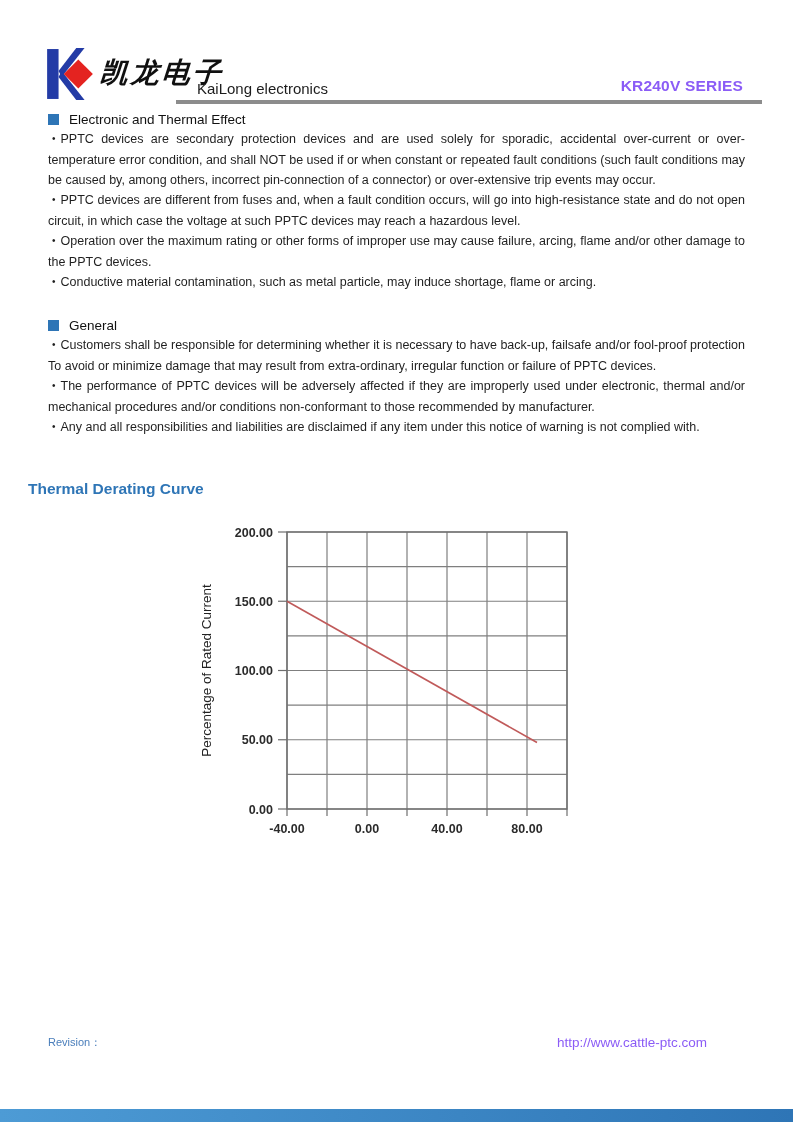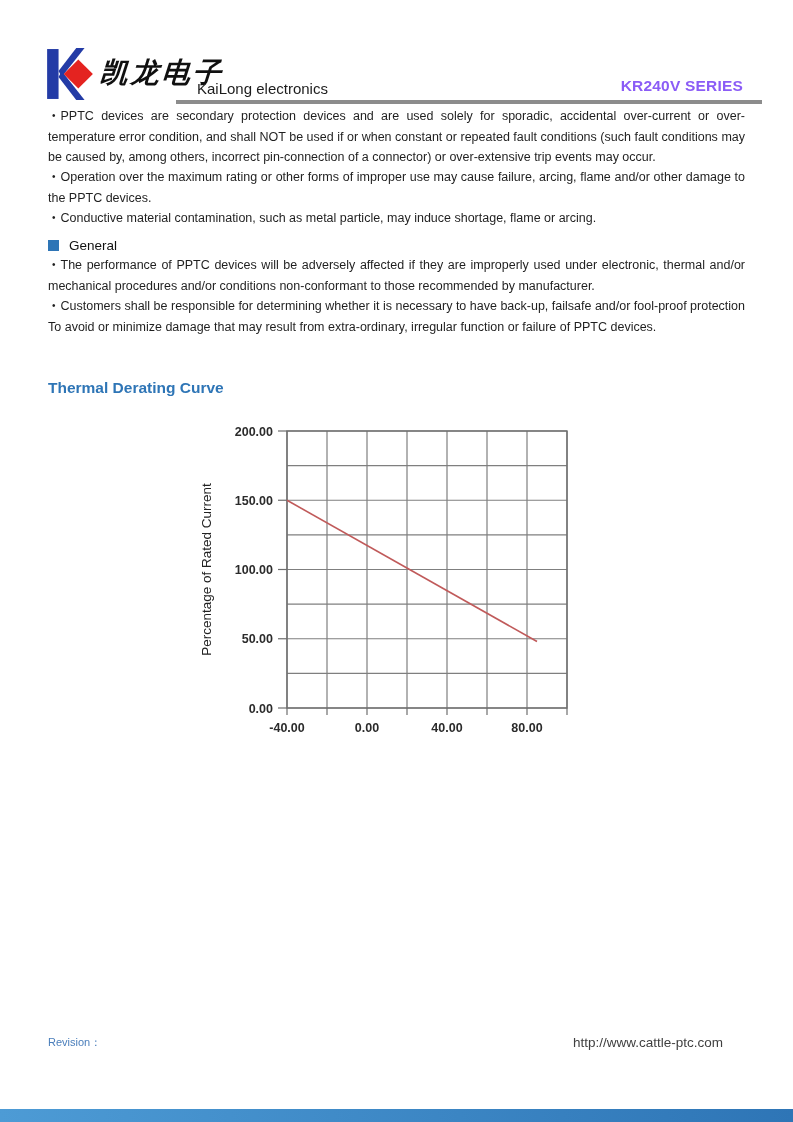--- a/index.html
+++ b/index.html
@@ -40,32 +40,32 @@
   .sect-h { display: flex; align-items: center; margin: 6px 0 2px 0; }
   .sect-sq { width: 11px; height: 11px; background: #2e75b6; margin-right: 10px; flex: 0 0 auto; }
   .sect-label { font-size: 13.5px; color: #111; }
   .para {
     font-size: 12.5px; line-height: 20px; color: #1f1f1f;
     text-align: justify; margin: 0 0; text-indent: 4px;
   }
   .blt { font-size: 10px; margin-right: 5px; position: relative; top: -1px; }
   
   .chart-heading {
-    margin: 42px 0 0 0; padding-left: 48px;
+    margin: 42px 0 0 0; padding-left: 28px;
     font-size: 15.5px; font-weight: bold; color: #2e75b6;
   }
   .chart-wrap { margin: 20px 0 0 185px; width: 500px; height: 330px; }
   
   .footer-revision {
     position: absolute; left: 48px; top: 1035px;
     font-size: 11px; color: #4a7ebb;
   }
   .footer-url {
-    position: absolute; right: 70px; top: 1035px;
-    font-size: 13.5px; color: #404040; text-decoration: none;
+    position: absolute; right: 86px; top: 1035px;
+    font-size: 13.5px; color: #8b5cf6; text-decoration: none;
   }
   .footer-bar {
     position: absolute; left: 0; right: 0; bottom: 0; height: 13px;
     background: linear-gradient(90deg, #4d9bd5 0%, #2e75b6 100%);
   }
 </style>
 </head>
 <body>
 
 <div class="page">
@@ -78,30 +78,36 @@
       <polygon points="66,22 94,50 66,78 38,50" fill="#e42320"></polygon>
     </svg>
     <div class="logo-cn">凯龙电子</div>
     <div class="logo-en">KaiLong electronics</div>
     <div class="series-title">KR240V SERIES</div>
     <div class="hdr-rule"></div>
   </div>
 
   <div class="content">
 
+    <div class="sect-h">
+      <span class="sect-sq"></span>
+      <span class="sect-label">Electronic and Thermal Effect</span>
+    </div>
     <p class="para"><span class="blt">•</span><span>PPTC devices are secondary protection devices and are used solely for sporadic, accidental over-current or over-temperature error condition, and shall NOT be used if or when constant or repeated fault conditions (such fault conditions may be caused by, among others, incorrect pin-connection of a connector) or over-extensive trip events may occur.</span></p>
+    <p class="para"><span class="blt">•</span><span>PPTC devices are different from fuses and, when a fault condition occurs, will go into high-resistance state and do not open circuit, in which case the voltage at such PPTC devices may reach a hazardous level.</span></p>
     <p class="para"><span class="blt">•</span><span>Operation over the maximum rating or other forms of improper use may cause failure, arcing, flame and/or other damage to the PPTC devices.</span></p>
     <p class="para"><span class="blt">•</span><span>Conductive material contamination, such as metal particle, may induce shortage, flame or arcing.</span></p>
 
-    <div class="sect-h" style="margin-top:9px;">
+    <div class="sect-h" style="margin-top:25px;">
       <span class="sect-sq"></span>
       <span class="sect-label">General</span>
     </div>
+    <p class="para"><span class="blt">•</span><span>Customers shall be responsible for determining whether it is necessary to have back-up, failsafe and/or fool-proof protection To avoid or minimize damage that may result from extra-ordinary, irregular function or failure of PPTC devices.</span></p>
     <p class="para"><span class="blt">•</span><span>The performance of PPTC devices will be adversely affected if they are improperly used under electronic, thermal and/or mechanical procedures and/or conditions non-conformant to those recommended by manufacturer.</span></p>
-    <p class="para"><span class="blt">•</span><span>Customers shall be responsible for determining whether it is necessary to have back-up, failsafe and/or fool-proof protection To avoid or minimize damage that may result from extra-ordinary, irregular function or failure of PPTC devices.</span></p>
+    <p class="para"><span class="blt">•</span><span>Any and all responsibilities and liabilities are disclaimed if any item under this notice of warning is not complied with.</span></p>
   </div>
 
   <h2 class="chart-heading">Thermal Derating Curve</h2>
   <div class="chart-wrap">
     <svg id="derating-chart-svg" width="500" height="330" viewBox="0 0 500 330">
         <line x1="102" y1="14" x2="102" y2="291" stroke="#7f7f7f" stroke-width="1.2"></line>
         <line x1="142" y1="14" x2="142" y2="291" stroke="#7f7f7f" stroke-width="1.2"></line>
         <line x1="182" y1="14" x2="182" y2="291" stroke="#7f7f7f" stroke-width="1.2"></line>
         <line x1="222" y1="14" x2="222" y2="291" stroke="#7f7f7f" stroke-width="1.2"></line>
         <line x1="262" y1="14" x2="262" y2="291" stroke="#7f7f7f" stroke-width="1.2"></line>

